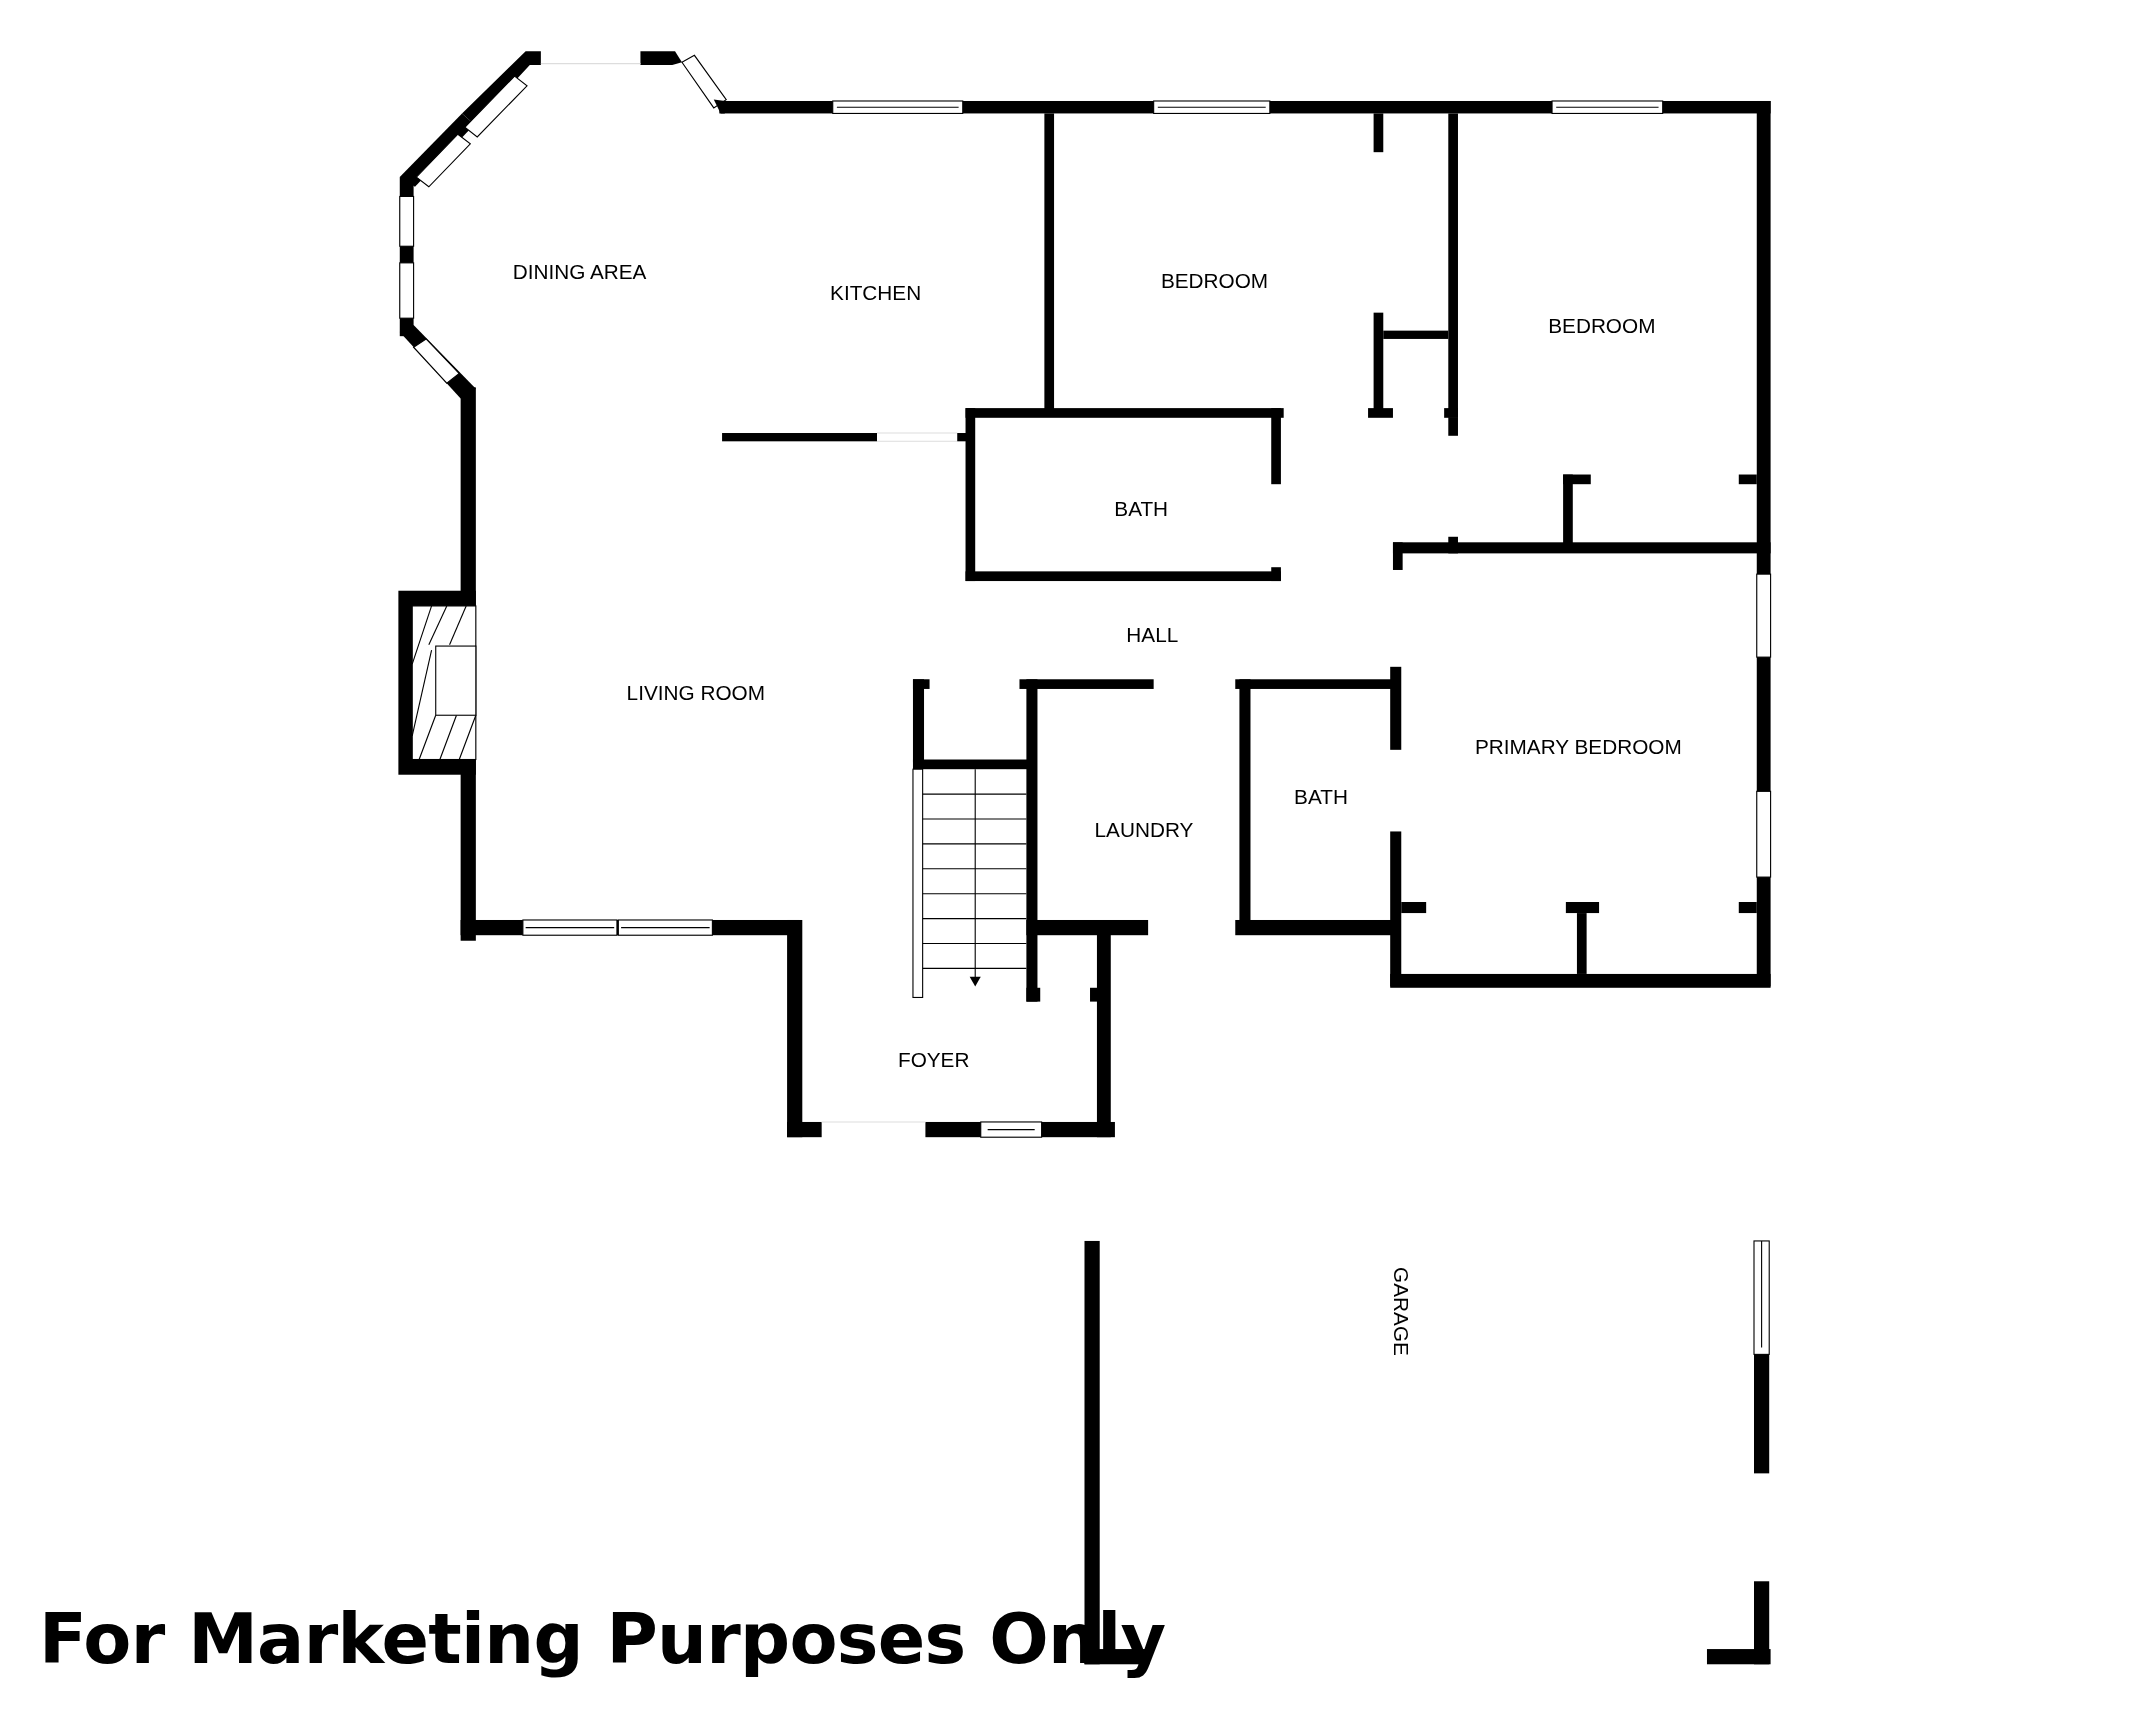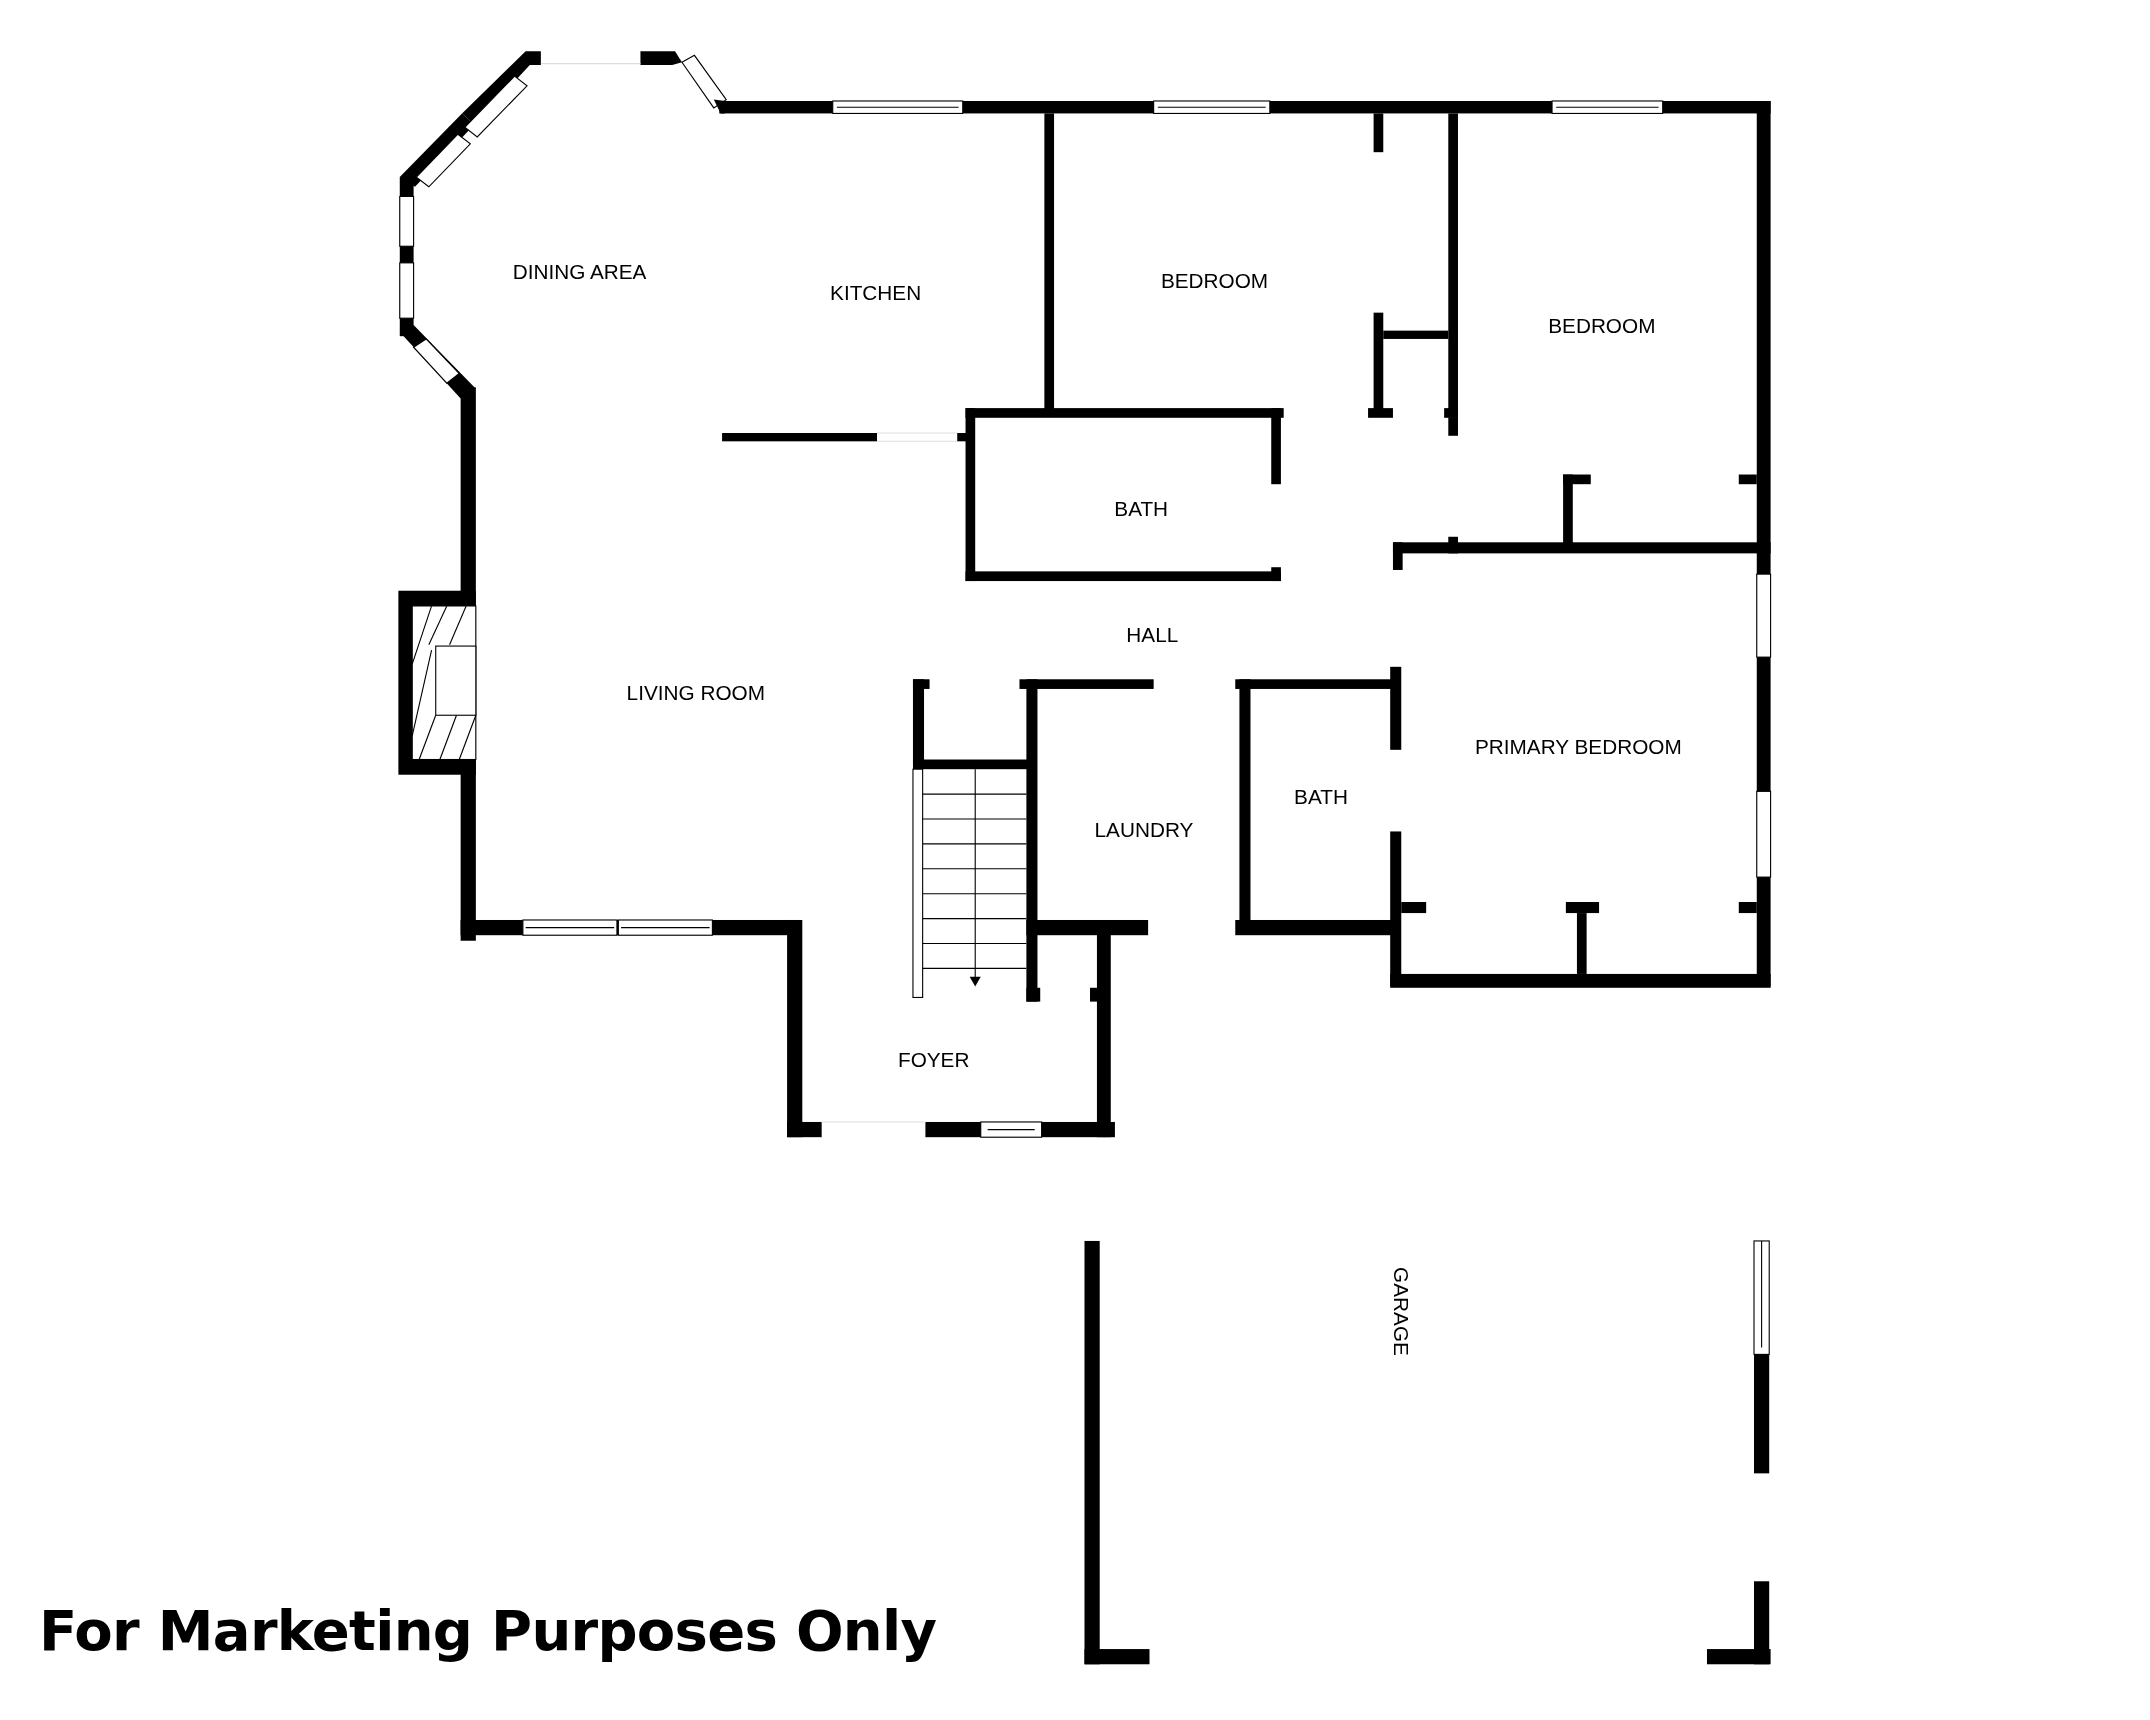--- a/index.html
+++ b/index.html
@@ -1,19 +1,19 @@
 <!DOCTYPE html>
 <html style="font-size:12px"><head>
 <meta charset="utf-8">
 <style>
   html, body { margin:0; padding:0; background:#ffffff; }
   body { width:2151px; height:1721px; position:relative; overflow:hidden; }
   #plan { position:absolute; left:0; top:0; width:2151px; height:1721px; }
   .room-label { font-family:"Liberation Sans", sans-serif; font-size:15px; fill:#000; text-anchor:middle; }
-  .footer { position:absolute; left:39px; top:1598px; font-family:"DejaVu Sans", sans-serif; font-weight:bold; font-size:56px; color:#000; letter-spacing:-0.7px; }
+  .footer { position:absolute; left:39px; top:1598px; font-family:"DejaVu Sans", sans-serif; font-weight:bold; font-size:70px; color:#000; letter-spacing:-0.7px; }
   .wall { fill:#000; }
   .win { fill:#fff; stroke:#000; stroke-width:0.8; }
   .thin { stroke:#000; stroke-width:0.8; fill:none; }
 </style>
 </head>
 <body>
 
 <svg id="plan" viewBox="0 0 1555 1244" preserveAspectRatio="none" xmlns="http://www.w3.org/2000/svg">
 
   <g>

